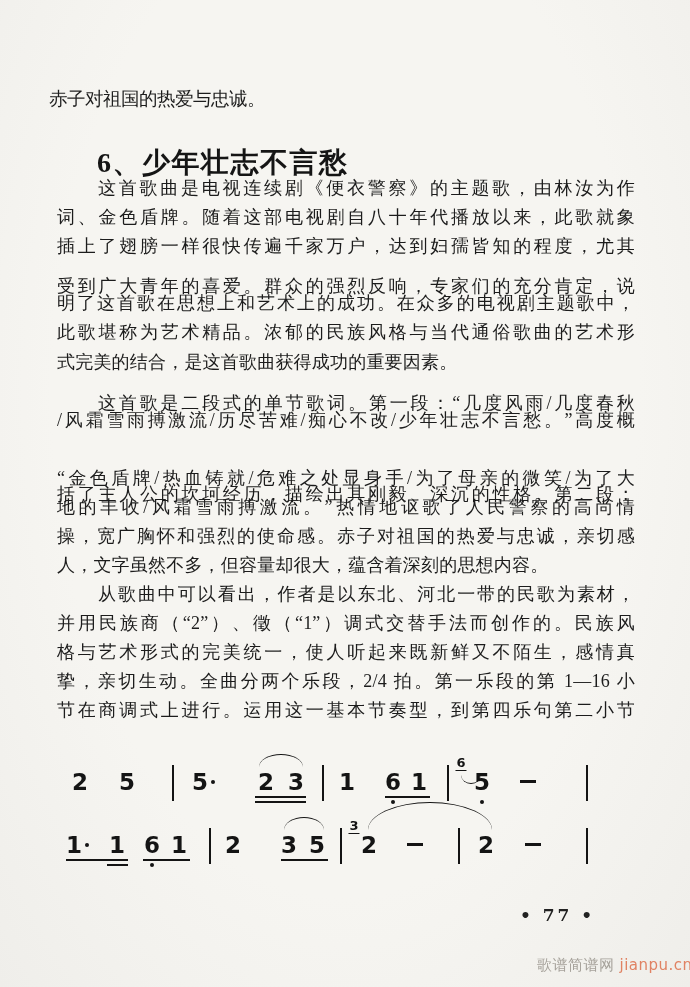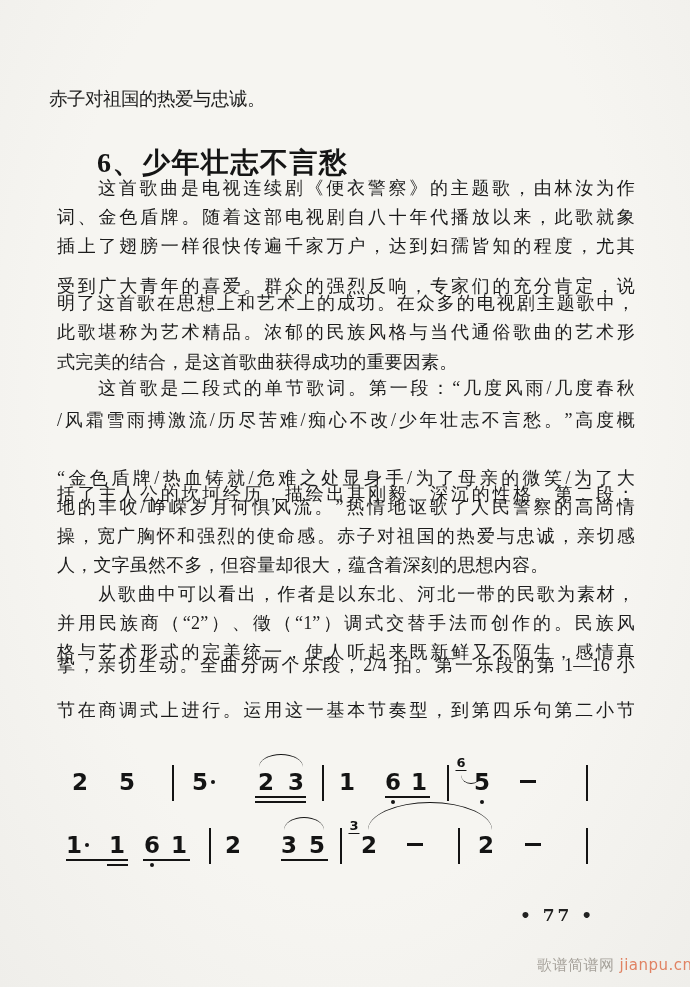--- a/index.html
+++ b/index.html
@@ -77,31 +77,31 @@
 
   <div id="text-layer">
       <div class="tline small" style="top: 85px;">赤子对祖国的热爱与忠诚。</div>
       <div class="tline j indent" style="top: 174px;">这首歌曲是电视连续剧《便衣警察》的主题歌，由林汝为作</div>
       <div class="tline j" style="top: 203px;">词、金色盾牌。随着这部电视剧自八十年代播放以来，此歌就象</div>
       <div class="tline j" style="top: 232px;">插上了翅膀一样很快传遍千家万户，达到妇孺皆知的程度，尤其</div>
       <div class="tline j" style="top: 261px; margin-top: 11px;">受到广大青年的喜爱。群众的强烈反响，专家们的充分肯定，说</div>
       <div class="tline j" style="top: 289px;">明了这首歌在思想上和艺术上的成功。在众多的电视剧主题歌中，</div>
       <div class="tline j" style="top: 319px; font-family: Liberation Mono, monospace;">此歌堪称为艺术精品。浓郁的民族风格与当代通俗歌曲的艺术形</div>
       <div class="tline" style="top: 348px;">式完美的结合，是这首歌曲获得成功的重要因素。</div>
-      <div class="tline j indent" style="top: 374px;">这首歌是二段式的单节歌词。第一段：“几度风雨/几度春秋</div>
+      <div class="tline j indent" style="top: 389px;">这首歌是二段式的单节歌词。第一段：“几度风雨/几度春秋</div>
       <div class="tline j" style="top: 406px;">/风霜雪雨搏激流/历尽苦难/痴心不改/少年壮志不言愁。”高度概</div>
       <div class="tline j" style="top: 435px; margin-top: 45px;">括了主人公的坎坷经历，描绘出其刚毅、深沉的性格。第二段：</div>
       <div class="tline j" style="top: 464px;">“金色盾牌/热血铸就/危难之处显身手/为了母亲的微笑/为了大</div>
-      <div class="tline j" style="top: 493px;">地的丰收/峥嵘岁月何惧风流。”热情地讴歌了人民警察的高尚情</div>
+      <div class="tline j" style="top: 493px;">地的丰收/风霜雪雨搏激流。”热情地讴歌了人民警察的高尚情</div>
       <div class="tline j" style="top: 522px;">操，宽广胸怀和强烈的使命感。赤子对祖国的热爱与忠诚，亲切感</div>
       <div class="tline" style="top: 551px;">人，文字虽然不多，但容量却很大，蕴含着深刻的思想内容。</div>
       <div class="tline j indent" style="top: 580px;">从歌曲中可以看出，作者是以东北、河北一带的民歌为素材，</div>
       <div class="tline j" style="top: 609px;">并用民族商（“2”）、徵（“1”）调式交替手法而创作的。民族风</div>
       <div class="tline j" style="top: 638px;">格与艺术形式的完美统一，使人听起来既新鲜又不陌生，感情真</div>
-      <div class="tline j" style="top: 651px;">挚，亲切生动。全曲分两个乐段，2/4 拍。第一乐段的第 1—16 小</div>
+      <div class="tline j" style="top: 667px;">挚，亲切生动。全曲分两个乐段，2/4 拍。第一乐段的第 1—16 小</div>
       <div class="tline j" style="top: 696px;">节在商调式上进行。运用这一基本节奏型，到第四乐句第二小节</div>
     </div>
 
   <div class="music" id="music-layer">
       <div>
         <div class="mnote" style="left: 80px; top: 770px;">2</div>
         <div class="mnote" style="left: 127px; top: 770px;">5</div>
         <div class="mbar" style="left: 172px; top: 765px;"></div>
         <div class="mnote" style="left: 200px; top: 770px;">5</div>
         <div class="mdot" style="left: 211px; top: 780px;"></div>

